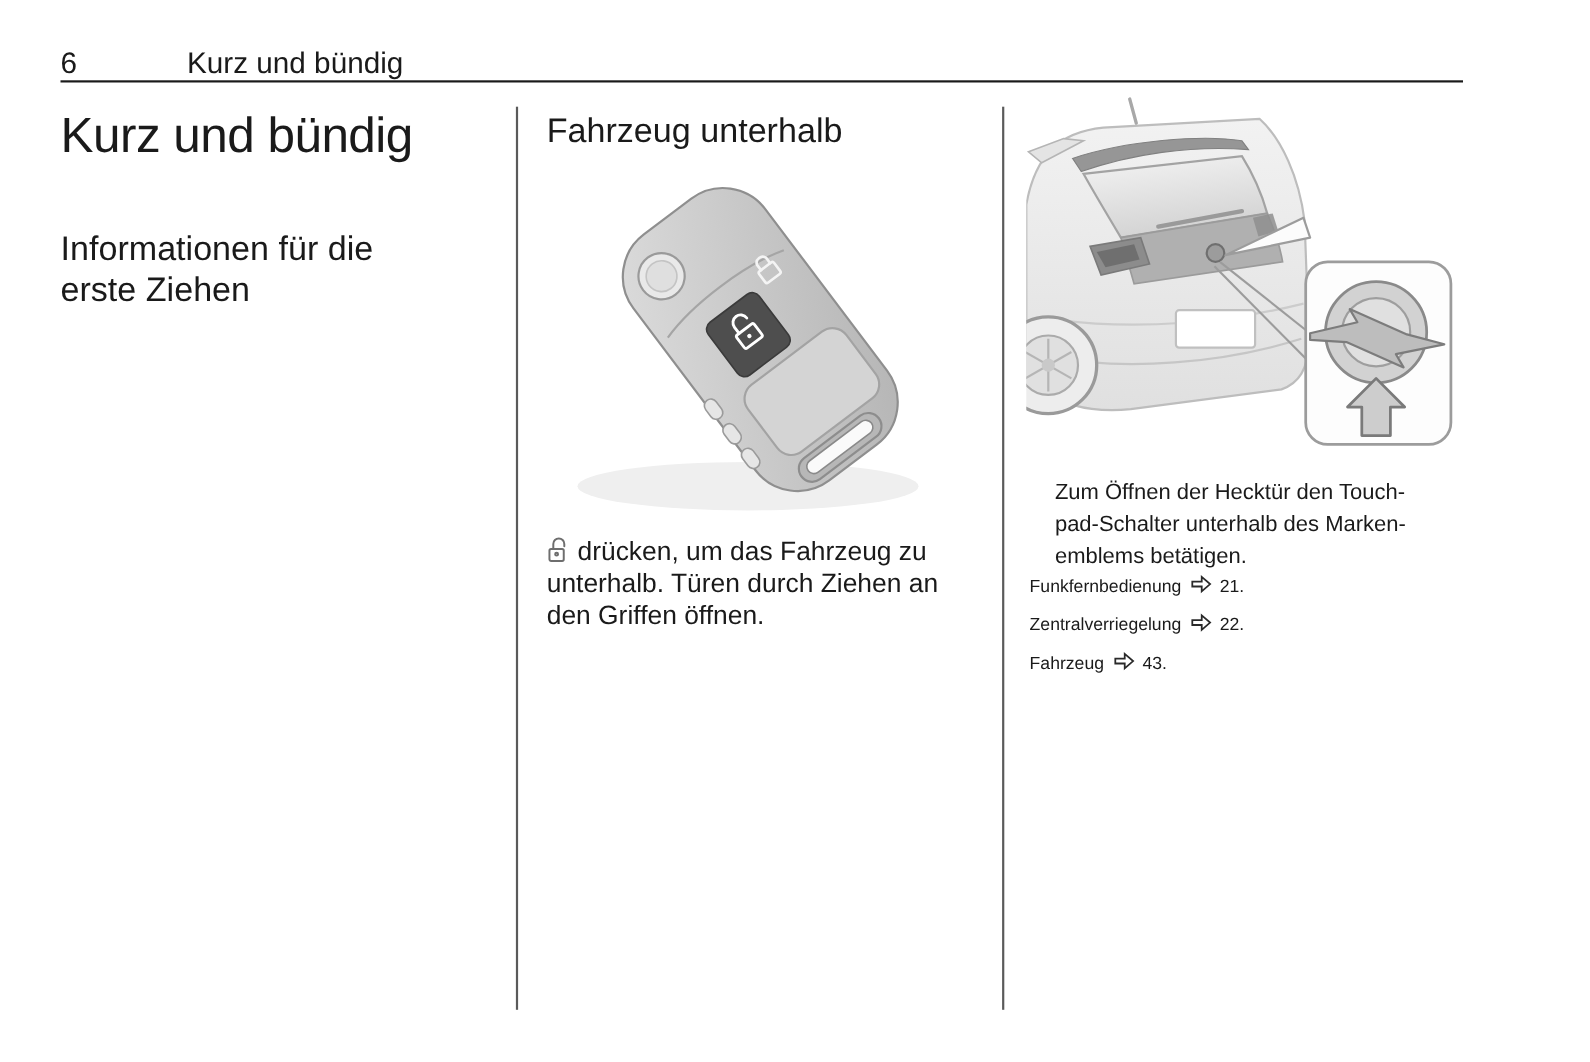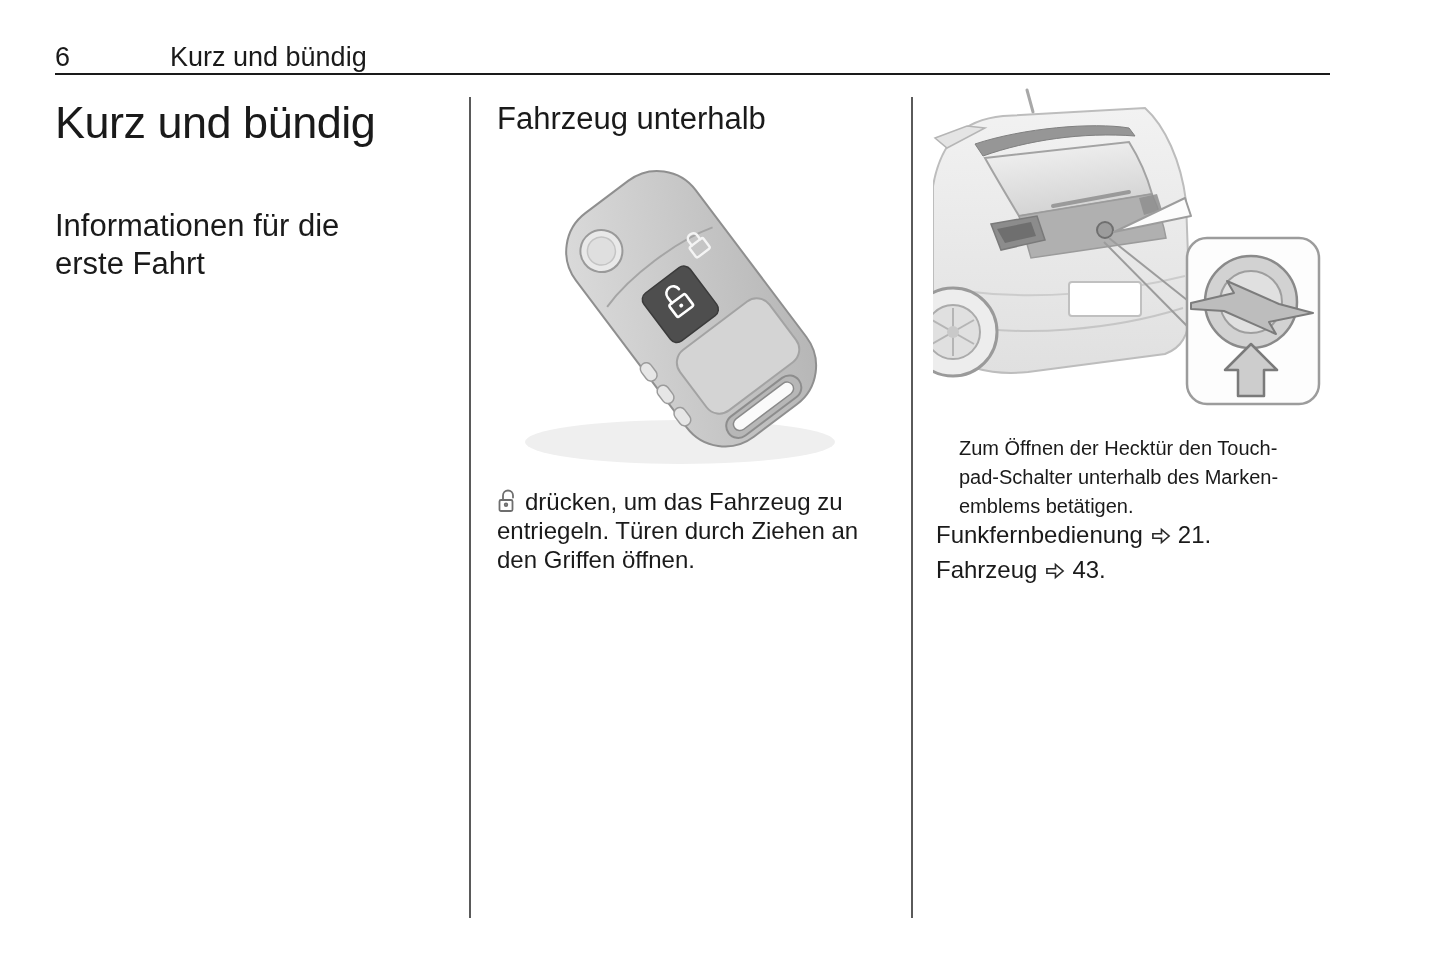--- a/index.html
+++ b/index.html
@@ -28,37 +28,37 @@
   
   .mid-heading{left:497px;top:101px;font-size:31px;line-height:36px;}
   .key-figure{left:505px;top:146px;}
   .mid-body{left:497px;top:487px;font-size:24px;line-height:29px;}
   .mid-body .inline-icon{vertical-align:-4px;margin-right:7px;}
   .mid-body .txt{white-space:pre;display:inline;}
 
   
   .car-figure{left:933px;top:86px;}
   .right-body{left:959px;top:434px;font-size:20px;line-height:29px;}
-  .refs{left:936px;top:521px;font-size:24px;}
+  .refs{left:936px;top:521px;font-size:16px;}
   .ref-row{height:29px;margin-bottom:6px;white-space:nowrap;}
   .ref-row svg{vertical-align:-3px;margin:0 7px 0 8px;}
 </style>
 </head>
 <body>
 
 <div class="abs hdr-num">6</div>
 <div class="abs hdr-title">Kurz und bündig</div>
 <div class="abs hdr-rule"></div>
 
 <div class="abs divider d1"></div>
 <div class="abs divider d2"></div>
 
 <div class="abs chapter-heading">Kurz und bündig</div>
 <div class="abs section-heading pre">Informationen für die
-erste Fahrt</div>
+erste Ziehen</div>
 
 <div class="abs mid-heading">Fahrzeug unterhalb</div>
 
 <svg class="abs key-figure" width="400" height="322" viewBox="0 0 400 322">
   <defs>
     <linearGradient id="fobbody" x1="0" y1="0" x2="1" y2="1">
       <stop offset="0" stop-color="#dcdcdc"></stop>
         <stop offset="0.55" stop-color="#c6c6c6"></stop>
         <stop offset="1" stop-color="#b4b4b4"></stop>
     </linearGradient>
@@ -89,21 +89,21 @@
 </svg>
 
 <div class="abs mid-body">
   <svg class="inline-icon" width="21" height="25" viewBox="0 0 21 25">
     <g fill="none" stroke="#6e6e6e" stroke-width="1.8" stroke-linecap="round">
       <path d="M 6,11 V 6.5 A 5,5 0 0 1 16,6.5 V 8.5"></path>
       <rect x="2.5" y="11" width="13" height="11" rx="1.5" fill="#ffffff"></rect>
       <circle cx="9" cy="15.8" r="1.3"></circle>
     </g>
   </svg><span class="txt">drücken, um das Fahrzeug zu
-entriegeln. Türen durch Ziehen an
+unterhalb. Türen durch Ziehen an
 den Griffen öffnen.</span>
 </div>
 
 <svg class="abs car-figure" width="400" height="334" viewBox="0 0 400 334">
   <defs>
     <linearGradient id="glass" x1="0" y1="0" x2="0.3" y2="1">
       <stop offset="0" stop-color="#f4f4f4"></stop>
         <stop offset="1" stop-color="#d3d3d3"></stop>
     </linearGradient>
     <linearGradient id="bodygrad" x1="0" y1="0" x2="0" y2="1">
@@ -151,17 +151,22 @@
 pad-Schalter unterhalb des Marken-
 emblems betätigen.</div>
 
 <div class="abs refs">
   <div class="ref-row">
     <span>Funkfernbedienung</span><svg width="20" height="20" viewBox="0 0 21 21">
         <path d="M2,8.2 L11,8.2 L11,3.6 L19,10.5 L11,17.4 L11,12.8 L2,12.8 Z" fill="#ffffff" stroke="#2a2a2a" stroke-width="1.7"></path>
       </svg><span>21.</span>
   </div>
   <div class="ref-row">
+    <span>Zentralverriegelung</span><svg width="20" height="20" viewBox="0 0 21 21">
+        <path d="M2,8.2 L11,8.2 L11,3.6 L19,10.5 L11,17.4 L11,12.8 L2,12.8 Z" fill="#ffffff" stroke="#2a2a2a" stroke-width="1.7"></path>
+      </svg><span>22.</span>
+  </div>
+  <div class="ref-row">
     <span>Fahrzeug</span><svg width="20" height="20" viewBox="0 0 21 21">
         <path d="M2,8.2 L11,8.2 L11,3.6 L19,10.5 L11,17.4 L11,12.8 L2,12.8 Z" fill="#ffffff" stroke="#2a2a2a" stroke-width="1.7"></path>
       </svg><span>43.</span>
   </div>
 </div>
 
 </body></html>

